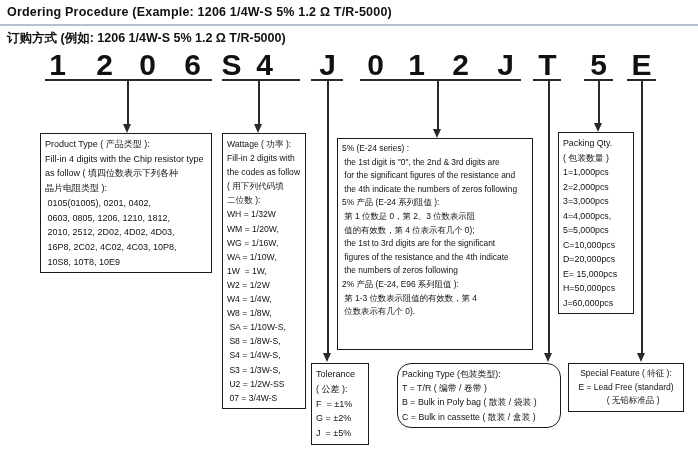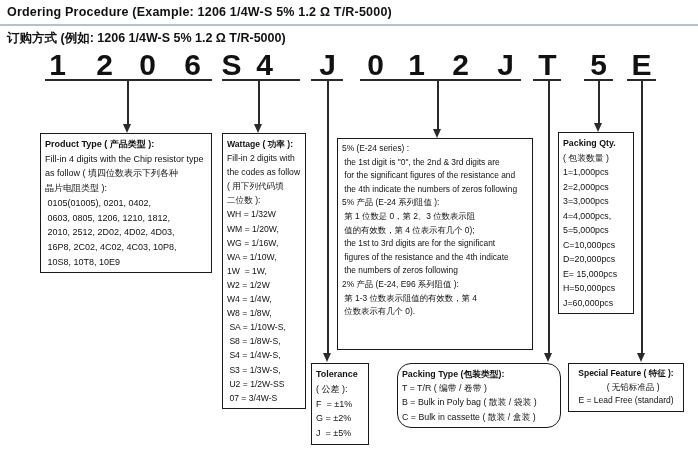--- a/index.html
+++ b/index.html
@@ -14,21 +14,21 @@
     position:absolute;top:48px;transform:translateX(-50%);
     font-size:30px;font-weight:800;letter-spacing:-1px;white-space:pre;
   }
   .useg{position:absolute;top:79px;height:2px;background:#2a2a2a;}
   .vline{position:absolute;width:1.5px;background:#2a2a2a;}
   .arrow{position:absolute;width:0;height:0;border-left:4.5px solid transparent;border-right:4.5px solid transparent;border-top:9px solid #2a2a2a;}
   .box{
     position:absolute;border:1.4px solid #1a1a1a;background:#fff;
     box-sizing:border-box;padding:3px 4px;overflow:hidden;
   }
-  .bt{font-weight:bold;white-space:pre;}
+  .bt{font-weight:normal;white-space:pre;}
   .bl{white-space:pre;}
   .box-product{left:40px;top:133px;width:172px;height:140px;font-size:9px;line-height:14.7px;}
   .box-wattage{left:222px;top:133px;width:84px;height:276px;font-size:8.6px;line-height:14.1px;}
   .box-resist{left:337px;top:138px;width:196px;height:212px;font-size:8.4px;line-height:13.6px;}
   .box-qty{left:558px;top:132px;width:76px;height:182px;font-size:8.8px;line-height:14.5px;}
   .box-tol{left:311px;top:363px;width:58px;height:82px;font-size:9px;line-height:14.8px;}
   .box-pack{left:397px;top:363px;width:164px;height:65px;font-size:8.8px;line-height:14.2px;border-radius:14px;}
   .box-feat{left:568px;top:363px;width:116px;height:49px;font-size:8.5px;line-height:13.6px;text-align:center;}
 </style>
 </head>
@@ -161,17 +161,17 @@
 
   <div class="box box-pack">
     <div class="bt">Packing Type (包装类型):</div>
     <div class="bl">T = T/R ( 编带 / 卷带 )</div>
     <div class="bl">B = Bulk in Poly bag ( 散装 / 袋装 )</div>
     <div class="bl">C = Bulk in cassette ( 散装 / 盒装 )</div>
   </div>
 
   <div class="box box-feat">
     <div class="bt">Special Feature ( 特征 ):</div>
+    <div class="bl">E = Lead Free (standard)</div>
     <div class="bl">      ( 无铅标准品 )</div>
-    <div class="bl">E = Lead Free (standard)</div>
   </div>
 
 </div>
 
 </body></html>

